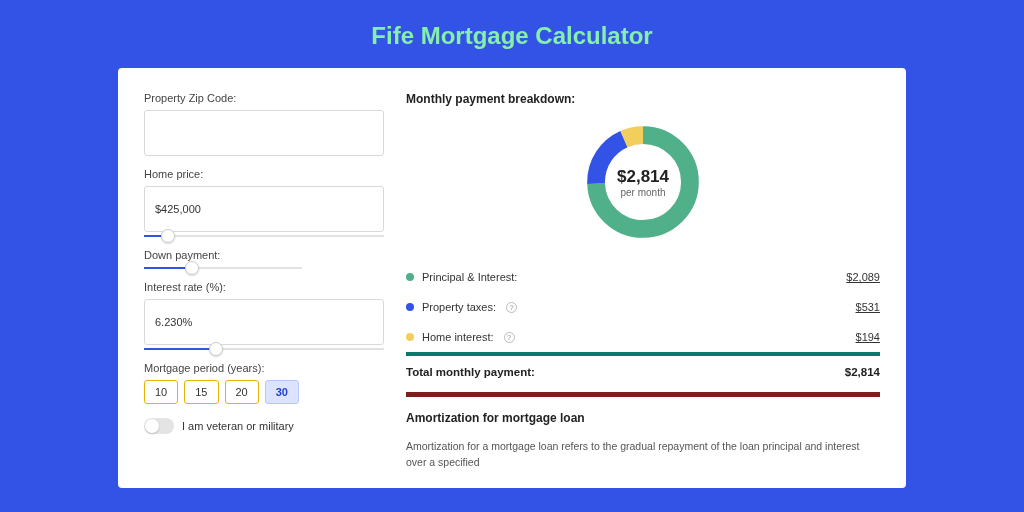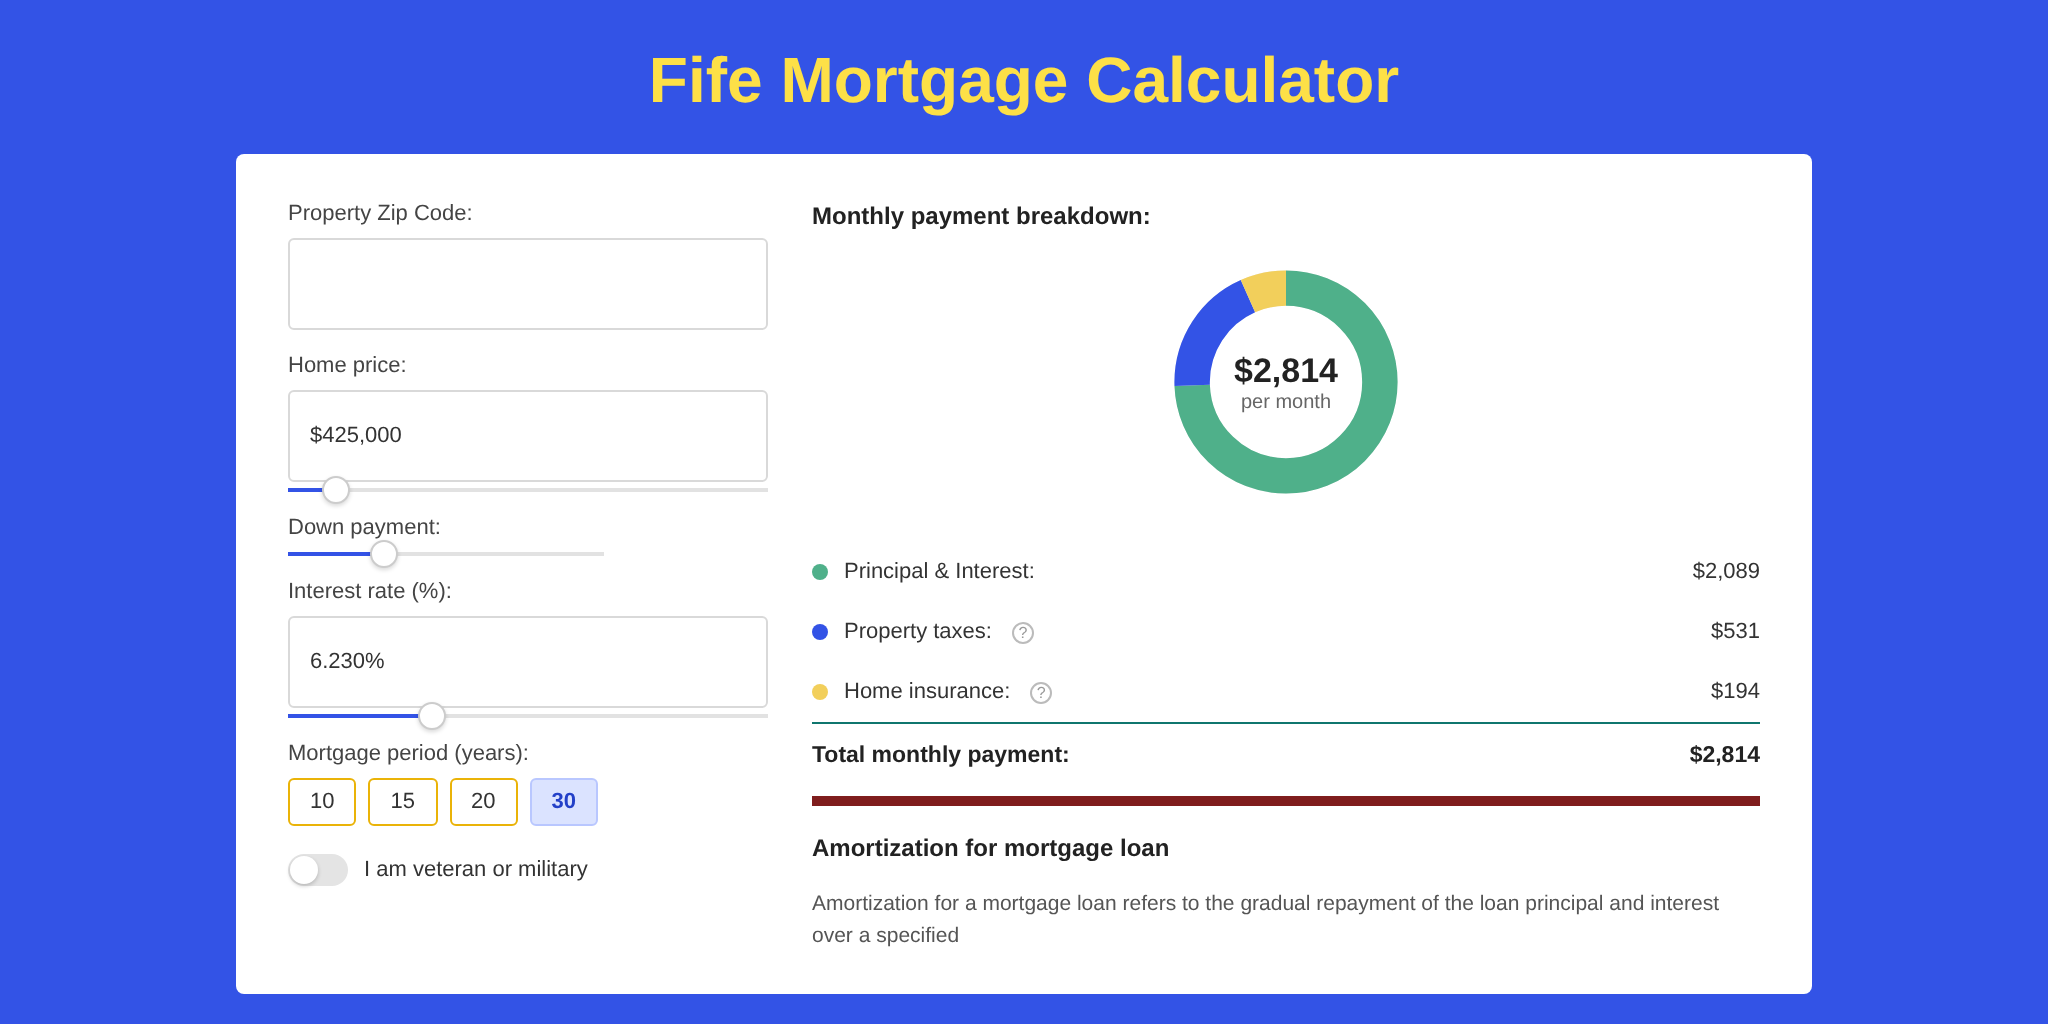--- a/index.html
+++ b/index.html
@@ -6,22 +6,22 @@
   body {
     font-family: -apple-system, BlinkMacSystemFont, "Segoe UI", Arial, sans-serif;
     background: #3353e6;
     width: 1024px;
     height: 512px;
     overflow: hidden;
     color: #222;
   }
   .page-title {
     text-align: center;
-    color: #fde047;
-    font-size: 32px;
+    color: #86efac;
+    font-size: 24px;
     font-weight: 700;
     padding: 22px 0 18px;
   }
   .card {
     background: #fff;
     width: 788px;
     margin: 0 auto;
     border-radius: 4px;
     padding: 24px 26px 0;
     display: flex;
@@ -130,24 +130,24 @@
   .legend-left { display:flex; align-items:center; gap:8px; }
   .dot { width:8px; height:8px; border-radius:50%; display:inline-block; }
   .dot.green { background:#4fb08a; }
   .dot.blue  { background:#3353e6; }
   .dot.yellow{ background:#f2cf5b; }
   .help-icon {
     display:inline-flex; align-items:center; justify-content:center;
     width:11px; height:11px; border:1px solid #bbb; border-radius:50%;
     font-size:8px; color:#999; margin-left:2px;
   }
-  .legend-val { font-weight:400; }
+  .legend-val { font-weight:400;text-decoration:underline; }
   .total-row {
     display:flex; justify-content:space-between;
-    border-top:1px solid #0f766e;
+    border-top:4px solid #0f766e;
     padding:10px 0 14px;
     font-size:11.5px; font-weight:700;
   }
   .amort-box {
     border-top:5px solid #7f1d1d;
     padding-top:14px;
   }
   .amort-text {
     font-size:10.5px; color:#555; line-height:1.5; margin-top:8px;
   }
@@ -241,21 +241,21 @@
           <span class="legend-left">
             <span class="dot blue"></span>
             <span>Property taxes:</span>
             <span class="help-icon">?</span>
           </span>
           <span class="legend-val">$531</span>
         </div>
         <div class="legend-row">
           <span class="legend-left">
             <span class="dot yellow"></span>
-            <span>Home insurance:</span>
+            <span>Home interest:</span>
             <span class="help-icon">?</span>
           </span>
           <span class="legend-val">$194</span>
         </div>
       </div>
 
     <div class="total-row">
       <span>Total monthly payment:</span>
       <span>$2,814</span>
     </div>

